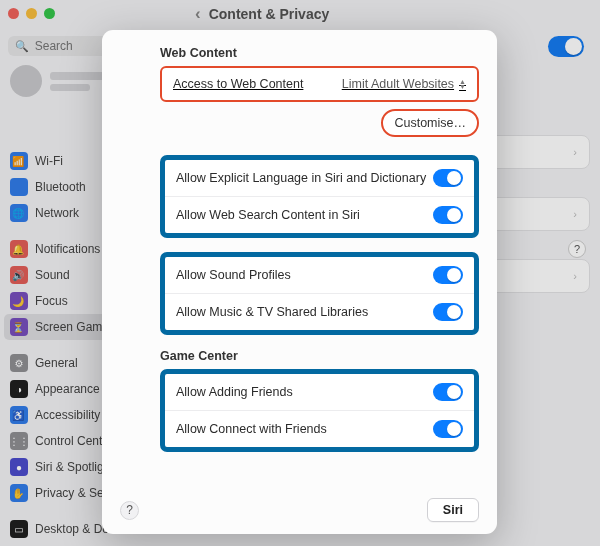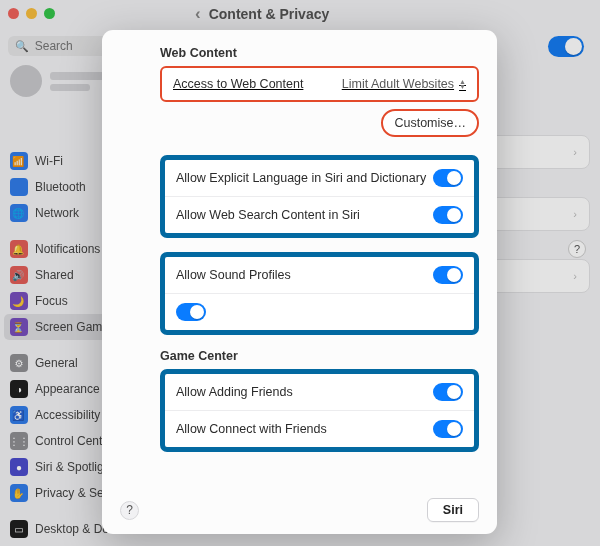--- a/index.html
+++ b/index.html
@@ -109,21 +109,21 @@
         <span class="sb-icon" style="background: rgb(42, 124, 246);">🌐</span>
         <span>Network</span>
       </div>
       <div class="sb-gap"></div>
       <div class="sb-item">
         <span class="sb-icon" style="background: rgb(237, 91, 85);">🔔</span>
         <span>Notifications</span>
       </div>
       <div class="sb-item">
         <span class="sb-icon" style="background: rgb(237, 91, 85);">🔊</span>
-        <span>Shared</span>
+        <span>Sound</span>
       </div>
       <div class="sb-item">
         <span class="sb-icon" style="background: rgb(122, 77, 200);">🌙</span>
         <span>Focus</span>
       </div>
       <div class="sb-item selected">
         <span class="sb-icon" style="background: rgb(122, 77, 200);">⏳</span>
         <span>Screen Game</span>
       </div>
       <div class="sb-gap"></div>
@@ -210,20 +210,21 @@
           </div>
         </div>
       </div>
       <div class="section-block">
         <div class="group">
           <div class="row">
             <span>Allow Sound Profiles</span>
             <div class="toggle"></div>
           </div>
           <div class="row">
+            <span>Allow Music &amp; TV Shared Libraries</span>
             <div class="toggle"></div>
           </div>
         </div>
       </div>
       <div class="section-block">
         <div class="section-title">Game Center</div>
         <div class="group">
           <div class="row">
             <span>Allow Adding Friends</span>
             <div class="toggle"></div>

